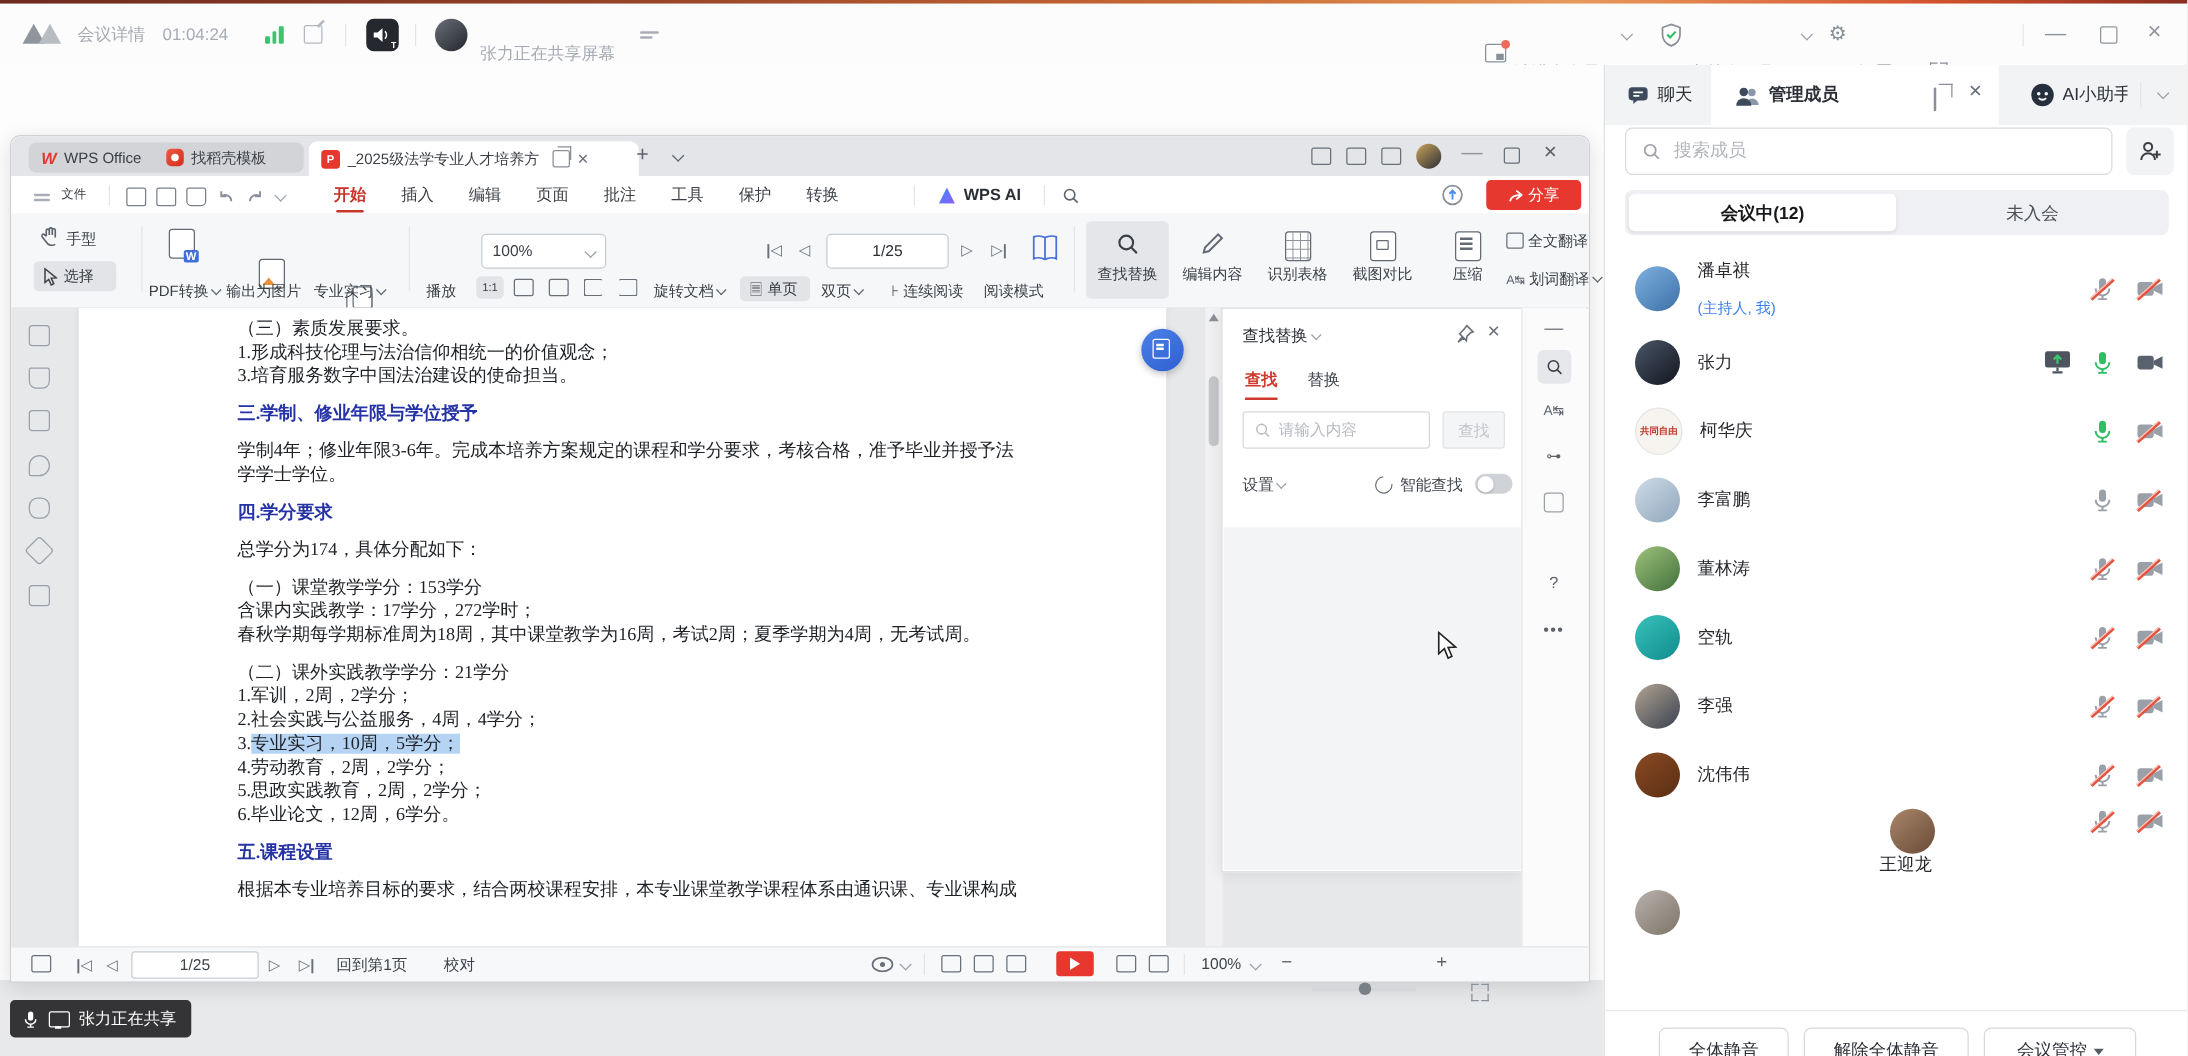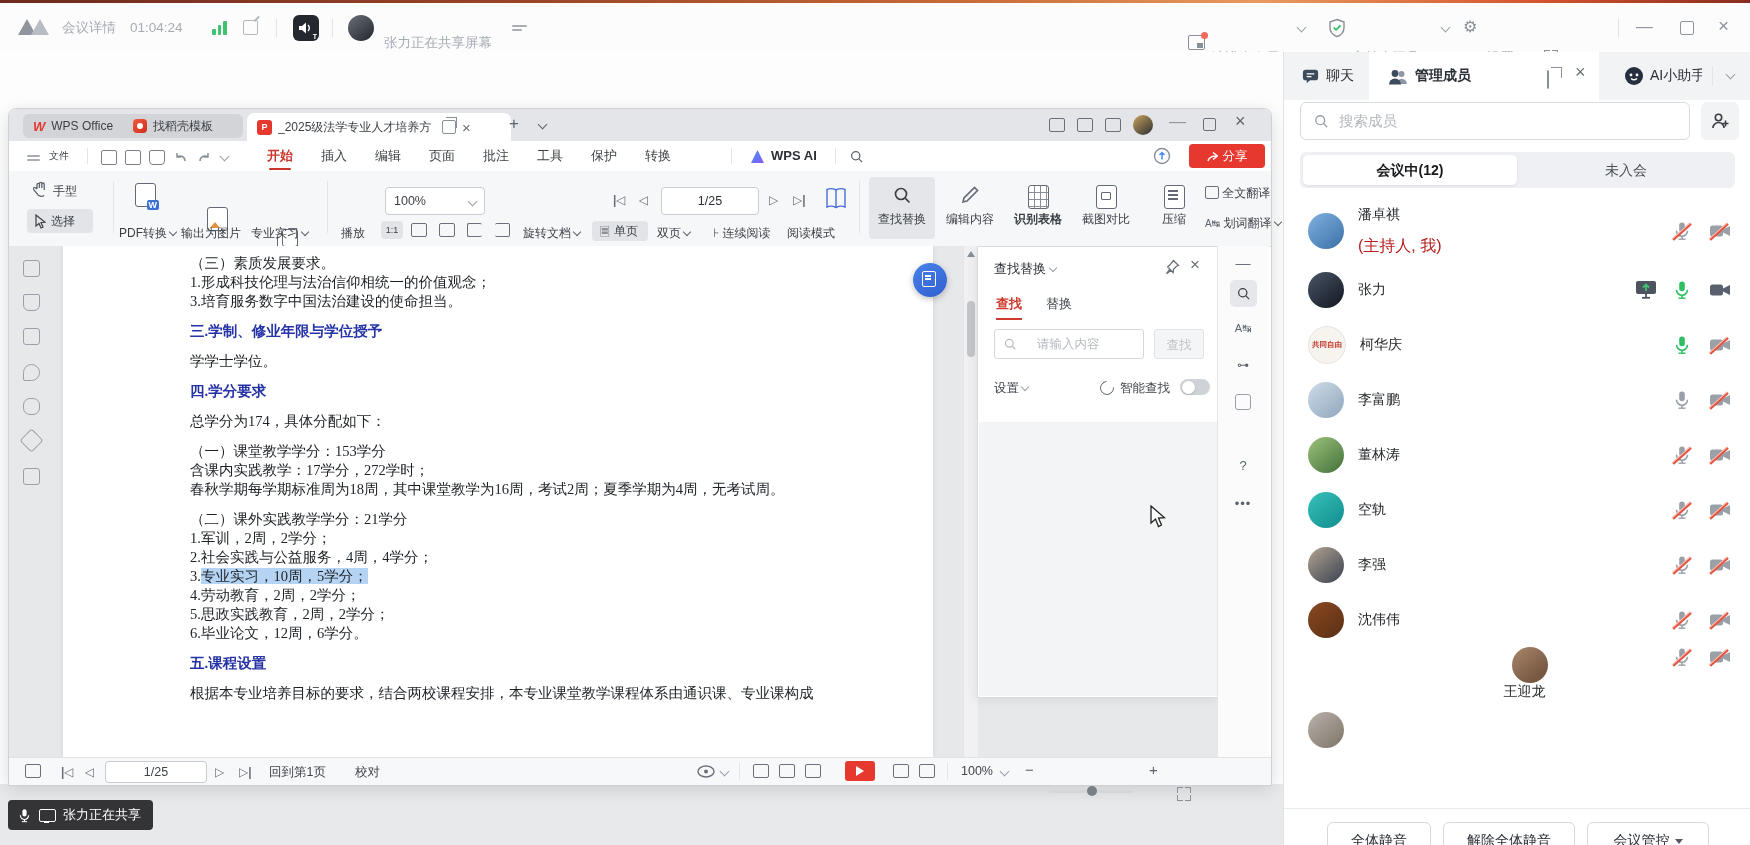--- a/index.html
+++ b/index.html
@@ -90,21 +90,21 @@
   
   #docscroll{position:absolute;left:954px;top:0;width:14px;height:511px;background:#f1f1f3;border-left:1px solid #e3e4e6;}
   #docscroll .thumb{position:absolute;left:2.5px;top:55px;width:8px;height:56px;border-radius:4px;background:#c4c6ca;}
   .uparr{width:0;height:0;border-left:4px solid transparent;border-right:4px solid transparent;border-bottom:6px solid #8a9098;}
   
   #findpanel{position:absolute;left:968px;top:0;width:240px;height:450px;background:#fff;border:1px solid #d8dade;box-shadow:-3px 3px 10px rgba(0,0,0,.06);}
   #findpanel .hdr{position:absolute;left:16px;top:13px;font-size:13px;color:#2b2f36;}
   .ftab{position:absolute;top:48px;font-size:13px;color:#3e434a;}
   .ftab.on{color:#cf3a2e;font-weight:bold;}
   .ftab.on::after{content:'';position:absolute;left:0;right:0;bottom:-7px;height:2px;background:#cf3a2e;}
-  .finput{position:absolute;left:16px;top:82px;width:150px;height:30px;border:1px solid #d6d8db;border-radius:3px;display:flex;align-items:center;padding:0 0 0 8px;gap:20px;box-sizing:border-box;}
+  .finput{position:absolute;left:16px;top:82px;width:150px;height:30px;border:1px solid #d6d8db;border-radius:3px;display:flex;align-items:center;padding:0 0 0 8px;gap:6px;box-sizing:border-box;}
   .finput .ph{font-size:12.5px;color:#b6bac0;}
   .fbtn{position:absolute;left:176px;top:82px;width:50px;height:30px;background:#f4f5f6;border:1px solid #e0e2e4;border-radius:3px;font-size:12.5px;color:#c0c3c8;text-align:center;line-height:30px;box-sizing:border-box;}
   .toggle{width:30px;height:16px;border-radius:8px;background:#cfd2d6;position:relative;}
   .toggle i{position:absolute;left:1.5px;top:1.5px;width:13px;height:13px;border-radius:50%;background:#fff;box-shadow:0 1px 2px rgba(0,0,0,.2);}
   .refr{width:12px;height:12px;border:1.6px solid #6a707a;border-radius:50%;border-top-color:transparent;transform:rotate(40deg);}
   #fbody{position:absolute;left:1px;top:175px;width:238px;height:274px;background:#f3f4f5;}
   
   #blueball{position:absolute;left:904px;top:17px;width:34px;height:34px;border-radius:50%;background:linear-gradient(145deg,#4a82e8,#2f5fd0);box-shadow:0 2px 6px rgba(0,0,0,.25);}
   #blueball .g{position:absolute;left:9px;top:8px;width:12px;height:14px;border:1.6px solid #fff;border-radius:2px;}
   #blueball .g i{position:absolute;left:2px;top:3px;width:6px;height:1.5px;background:#fff;box-shadow:0 3px 0 #fff;}
@@ -133,21 +133,21 @@
   #addbtn{position:absolute;left:417px;top:50px;width:38px;height:38px;background:#f2f3f5;border-radius:6px;display:flex;align-items:center;justify-content:center;}
   #segment{position:absolute;left:16px;top:100px;width:435px;height:36px;background:#eef0f3;border-radius:6px;}
   #seg-active{position:absolute;left:3px;top:3px;width:214px;height:30px;background:#fff;border-radius:5px;box-shadow:0 1px 3px rgba(0,0,0,.08);
               font-size:14px;font-weight:bold;color:#17181a;text-align:center;line-height:30px;}
   #seg-right{position:absolute;left:217px;top:0;width:218px;height:36px;font-size:14px;color:#4a4e55;text-align:center;line-height:36px;}
   #mlist{position:absolute;left:0;top:148px;width:467px;height:584px;overflow:hidden;}
   .mrow{position:relative;width:467px;display:flex;align-items:center;}
   .avatar{width:36px;height:36px;border-radius:50%;margin-left:24px;flex:none;display:flex;align-items:center;justify-content:center;overflow:hidden;}
   .avatar .atext{font-size:7.5px;color:#c0392b;font-weight:bold;letter-spacing:0;}
   .mname{margin-left:14px;font-size:14px;color:#26282c;}
-  .msub{font-size:16px;color:#b91c1c;margin-top:12px;}
+  .msub{font-size:12px;color:#3b82f6;margin-top:12px;}
   .micons{position:absolute;right:22px;display:flex;gap:17px;align-items:center;}
   .icw{position:relative;width:20px;height:20px;display:inline-block;}
   .icw.slash::after{content:'';position:absolute;left:-2px;top:9px;width:24px;height:2.4px;background:#e5533f;transform:rotate(-42deg);border-top:1px solid rgba(255,255,255,.7);}
   #pfooter{position:absolute;left:0;top:756px;width:467px;height:61px;background:#fff;border-top:1px solid #e8e9eb;}
   .fbt{position:absolute;top:13px;height:34px;border:1px solid #d6d8db;border-radius:6px;background:#fff;font-size:14px;color:#2b2f36;text-align:center;line-height:34px;box-sizing:border-box;}
   .tri-down{display:inline-block;width:0;height:0;border-left:4.5px solid transparent;border-right:4.5px solid transparent;border-top:5.5px solid #555a61;vertical-align:1px;margin-left:5px;}
 </style>
 </head>
 <body>
 
@@ -410,21 +410,21 @@
                 <use href="#sym-search"></use>
               </svg></div>
             <div class="rt-label">查找替换</div>
           </div>
           <div class="rtool" style="left: 68px;">
             <div class="rt-ico"><svg width="20" height="20">
                 <use href="#sym-pen"></use>
               </svg></div>
             <div class="rt-label">编辑内容</div>
           </div>
-          <div class="rtool" style="left: 136px; font-weight: bold;">
+          <div class="rtool" style="left: 136px;">
             <div class="rt-ico"><span class="rico tbl" style="display:inline-block"></span></div>
             <div class="rt-label">识别表格</div>
           </div>
           <div class="rtool" style="left: 204px;">
             <div class="rt-ico"><span class="rico cam" style="display:inline-block"></span></div>
             <div class="rt-label">截图对比</div>
           </div>
           <div class="rtool" style="left: 272px;">
             <div class="rt-ico"><span class="rico cmp" style="display:inline-block"></span></div>
             <div class="rt-label">压缩</div>
@@ -444,20 +444,21 @@
       <div class="abs lstrip-ico" style="left:14px;top:222px;border-style:double"></div>
 
       <div id="page">
         <div id="doc-text">
             <div class="dline">（三）素质发展要求。</div>
             <div class="dline">1.形成科技伦理与法治信仰相统一的价值观念；</div>
             <div class="dline">3.培育服务数字中国法治建设的使命担当。</div>
             <div class="gap"></div>
             <div class="dline dhead">三.学制、修业年限与学位授予</div>
             <div class="gap"></div>
+            <div class="dline">学制4年；修业年限3-6年。完成本培养方案规定的课程和学分要求，考核合格，准予毕业并授予法</div>
             <div class="dline">学学士学位。</div>
             <div class="gap"></div>
             <div class="dline dhead">四.学分要求</div>
             <div class="gap"></div>
             <div class="dline">总学分为174，具体分配如下：</div>
             <div class="gap"></div>
             <div class="dline">（一）课堂教学学分：153学分</div>
             <div class="dline">含课内实践教学：17学分，272学时；</div>
             <div class="dline">春秋学期每学期标准周为18周，其中课堂教学为16周，考试2周；夏季学期为4周，无考试周。</div>
             <div class="gap"></div>

